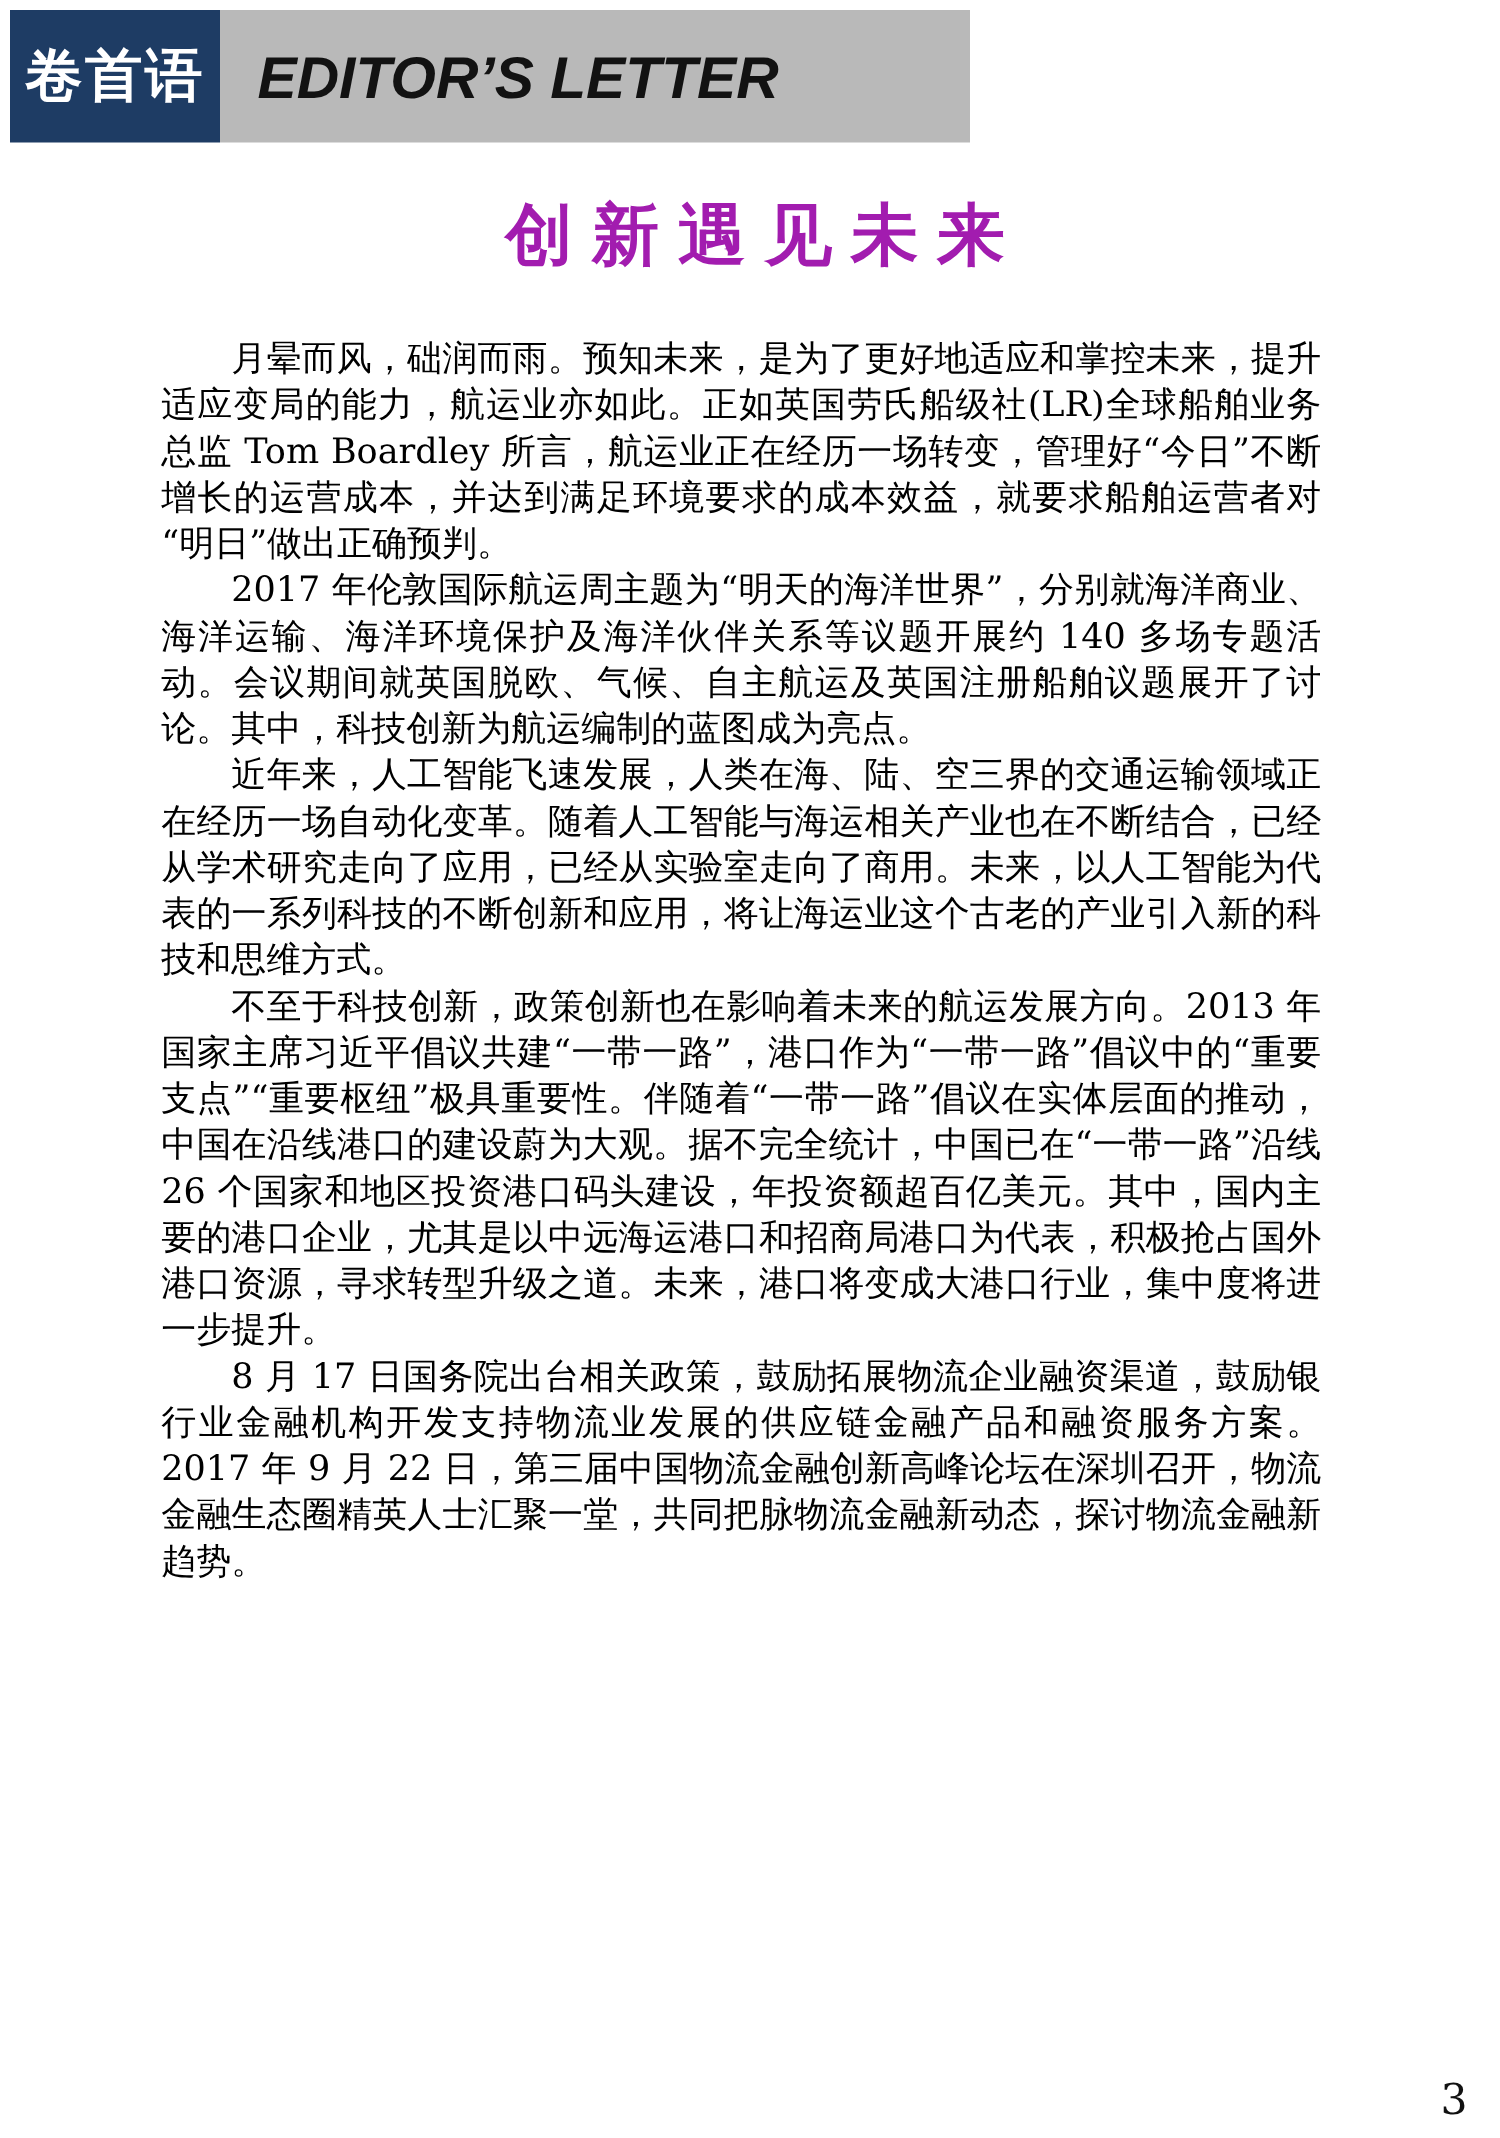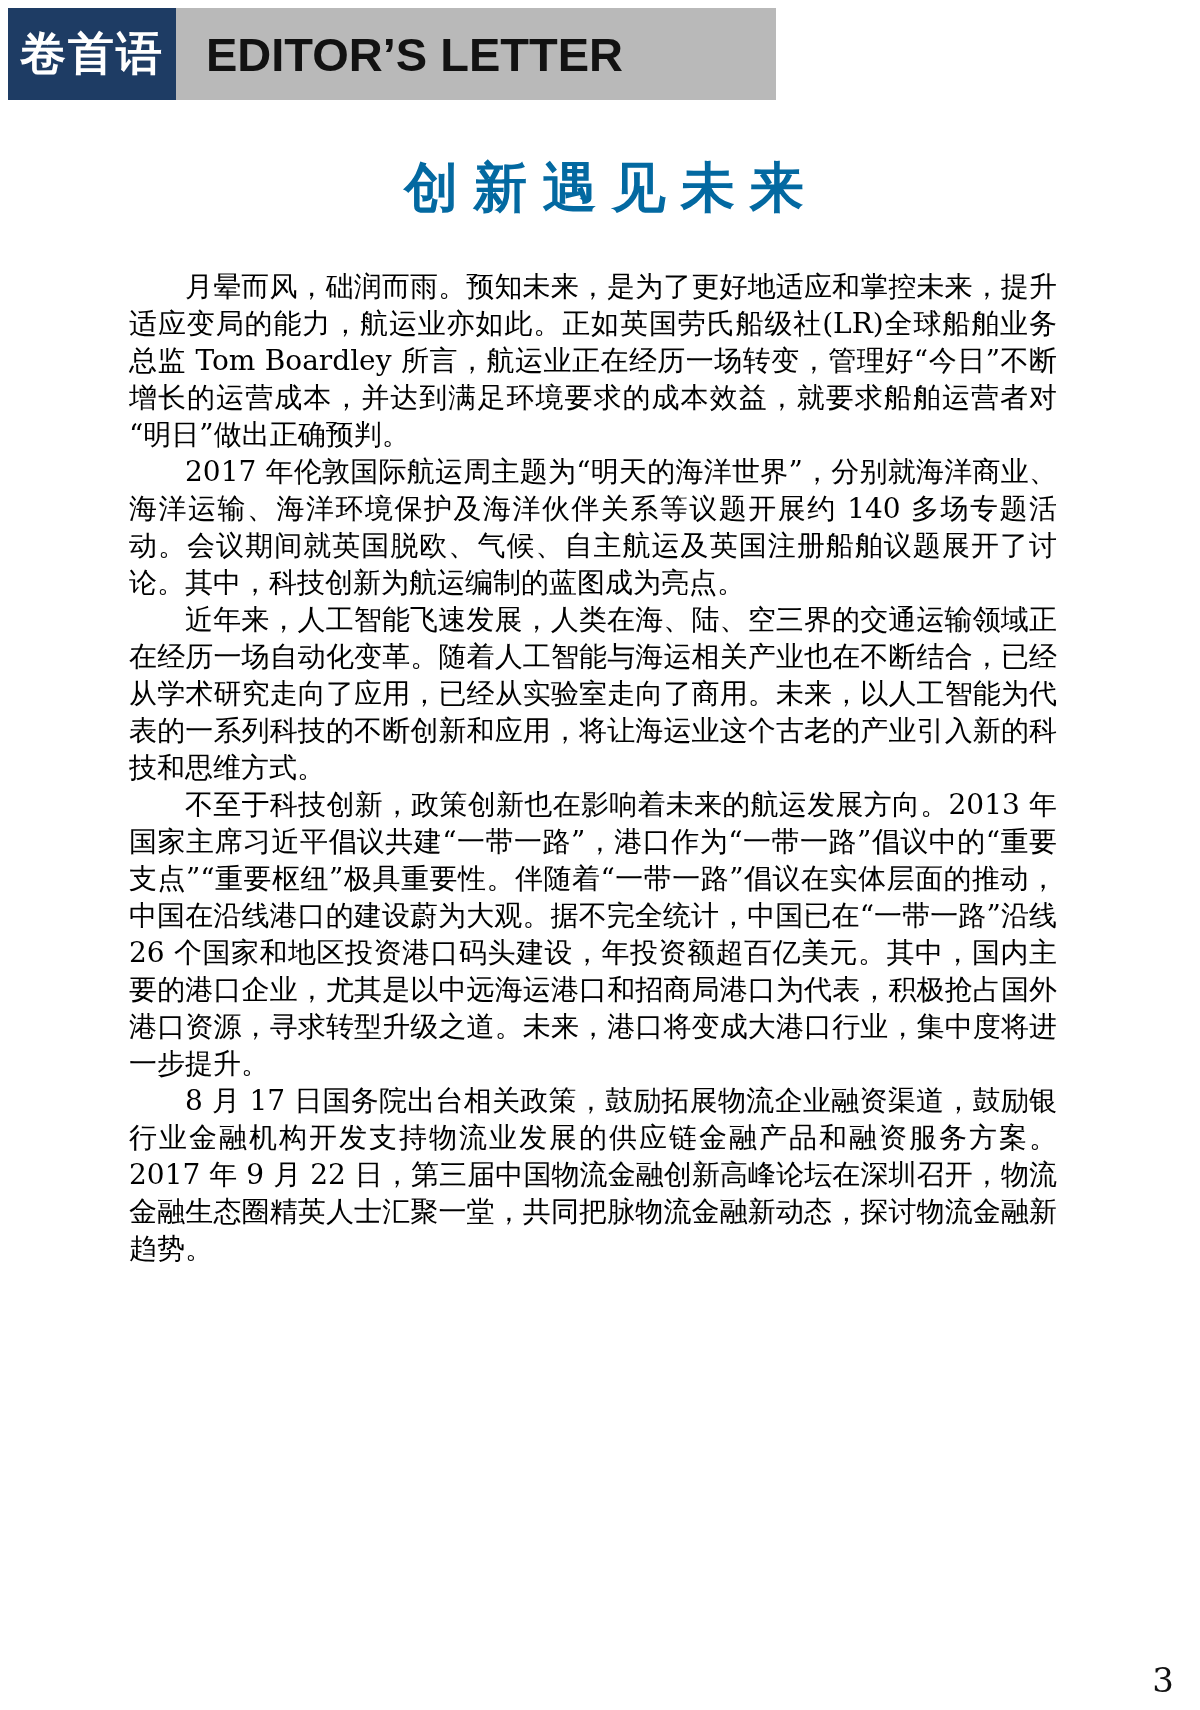--- a/index.html
+++ b/index.html
@@ -10,21 +10,21 @@
     margin: 0 auto;
     background: #ffffff;
     overflow: hidden;
     font-family: "DejaVu Sans", sans-serif;
   }
   
   .masthead {
     position: absolute;
     top: 8px;
     left: 8px;
-    height: 92px;
+    height: 106px;
     display: flex;
     align-items: stretch;
   }
   .tag-cn {
     width: 168px;
     background: #1e3c64;
     color: #ffffff;
     font-weight: bold;
     font-size: 46px;
     display: flex;
@@ -37,32 +37,33 @@
     width: 570px;
     background: #b9b9b9;
     color: #121212;
     font-weight: bold;
     font-size: 47px;
     display: flex;
     align-items: center;
     padding-left: 30px;
     letter-spacing: 0px;
     font-family: "Liberation Sans", sans-serif;
+    font-style: italic;
   }
   
   .title {
     margin: 0;
     position: absolute;
     top: 152px;
     left: 140px;
     width: 928px;
     text-align: center;
     font-size: 54px;
     font-weight: bold;
-    color: #0369a1;
+    color: #a21caf;
     letter-spacing: 0.28em;
     text-indent: 0.28em; 
     font-family: Liberation Serif, serif;
   }
   
   .body {
     position: absolute;
     top: 268px;
     left: 129px;
     width: 928px;

